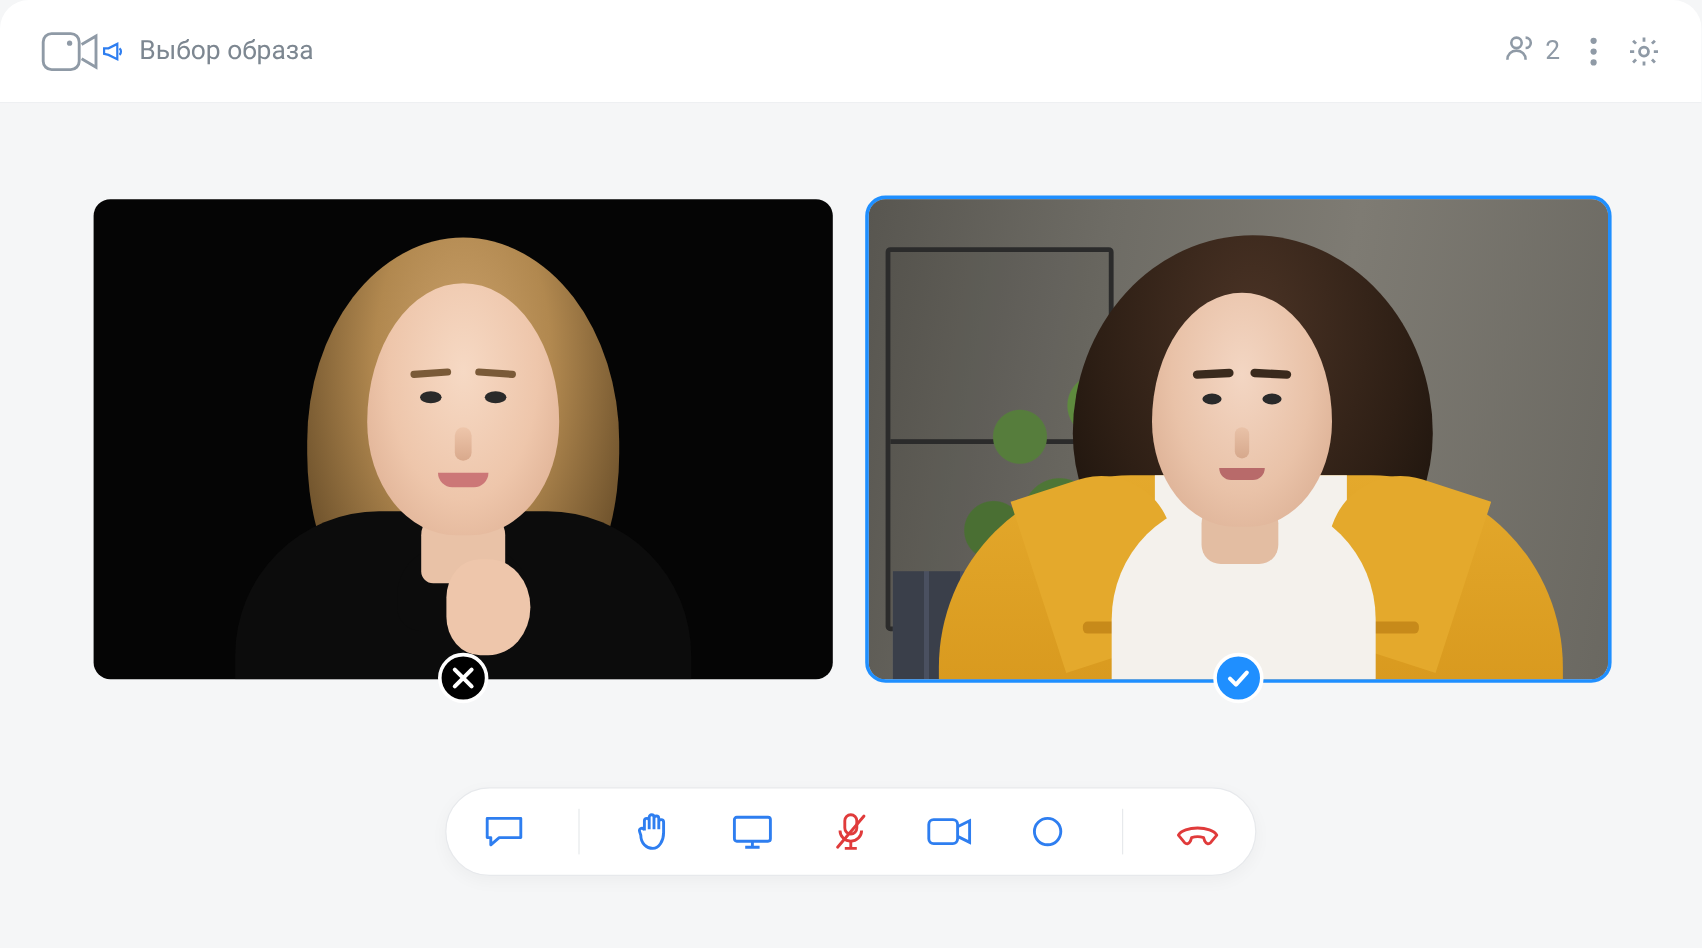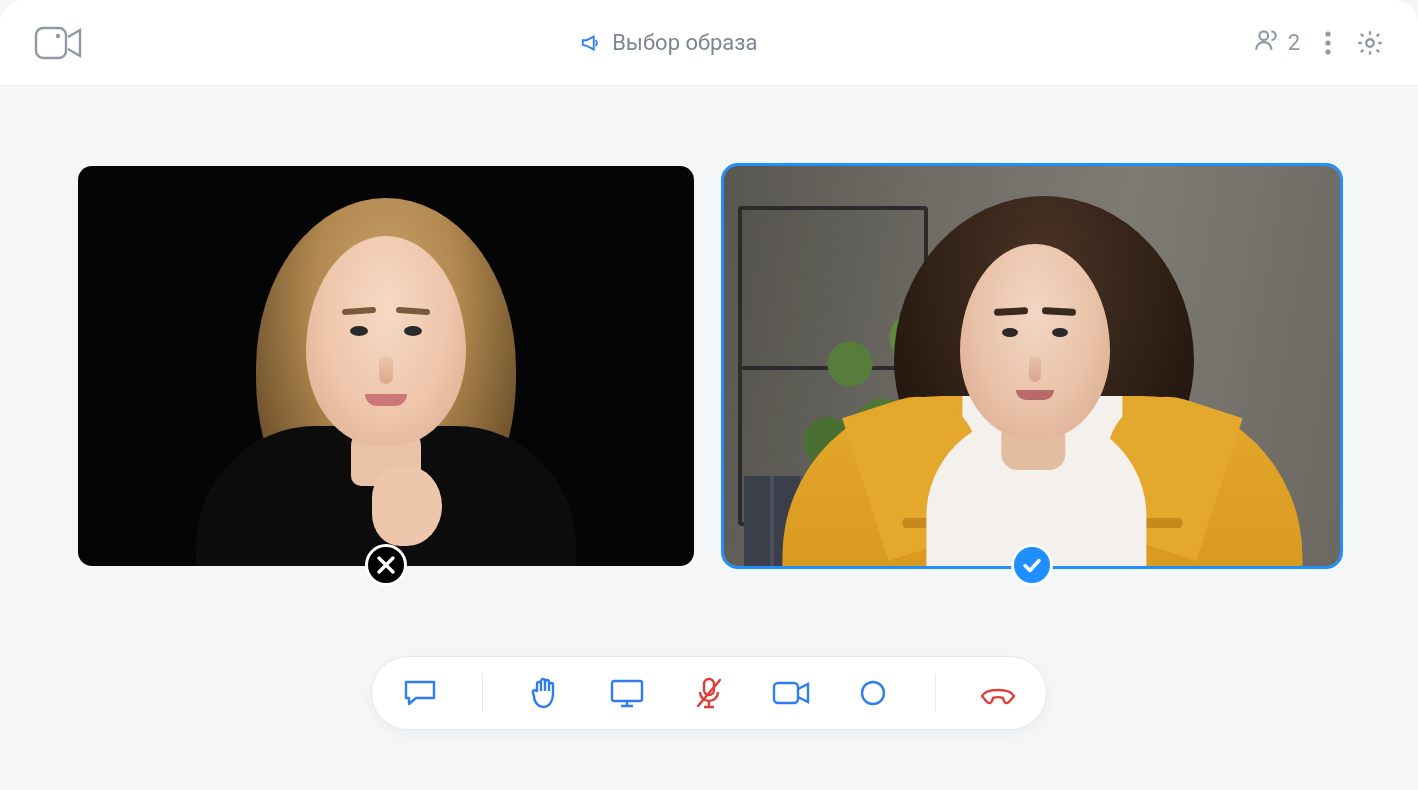--- a/index.html
+++ b/index.html
@@ -15,21 +15,21 @@
   }
   .top-bar{
     height:86px;
     background:#ffffff;
     display:flex;
     align-items:center;
     padding:0 34px;
     border-bottom:1px solid #eef0f2;
   }
   .tb-left{flex:0 0 auto;display:flex;align-items:center;}
-  .tb-center{flex:1 1 auto;display:flex;align-items:center;justify-content:center;gap:10px;}
+  .tb-center{flex:1 1 auto;display:flex;align-items:center;gap:10px;}
   .tb-right{flex:0 0 auto;display:flex;align-items:center;gap:24px;color:#8f9aa6;}
   .tb-title{font-size:22px;color:#7d8791;}
   .count-group{display:flex;align-items:center;gap:8px;color:#8f9aa6;font-size:22px;}
   .icon-btn{display:flex;align-items:center;justify-content:center;cursor:pointer;}
   .gallery{
     position:absolute;
     top:166px;left:0;right:0;
     display:flex;justify-content:center;gap:30px;
     padding:0 50px;
   }

